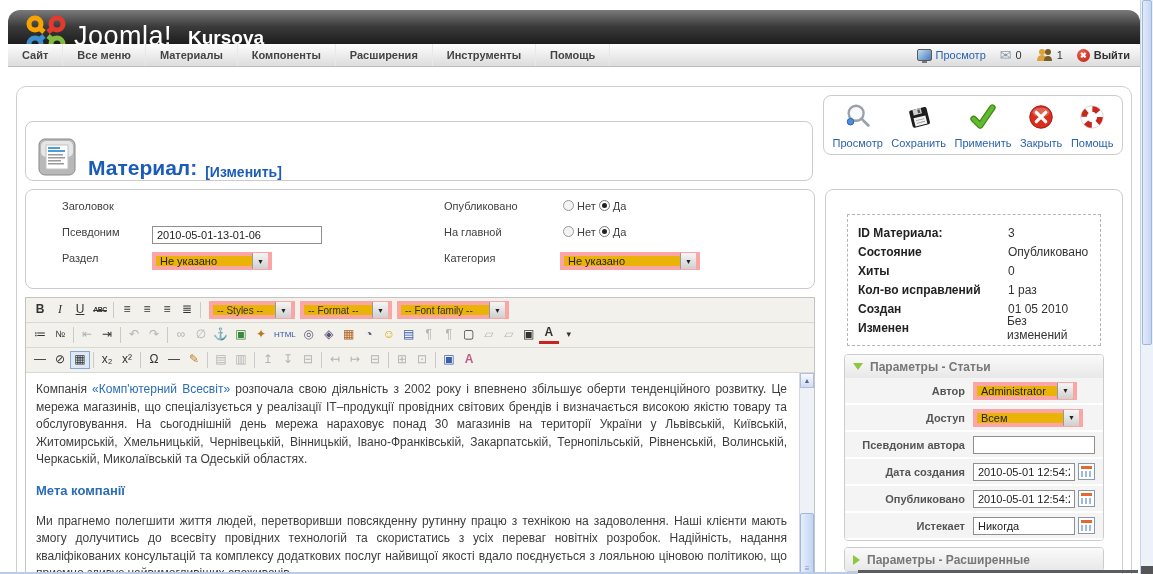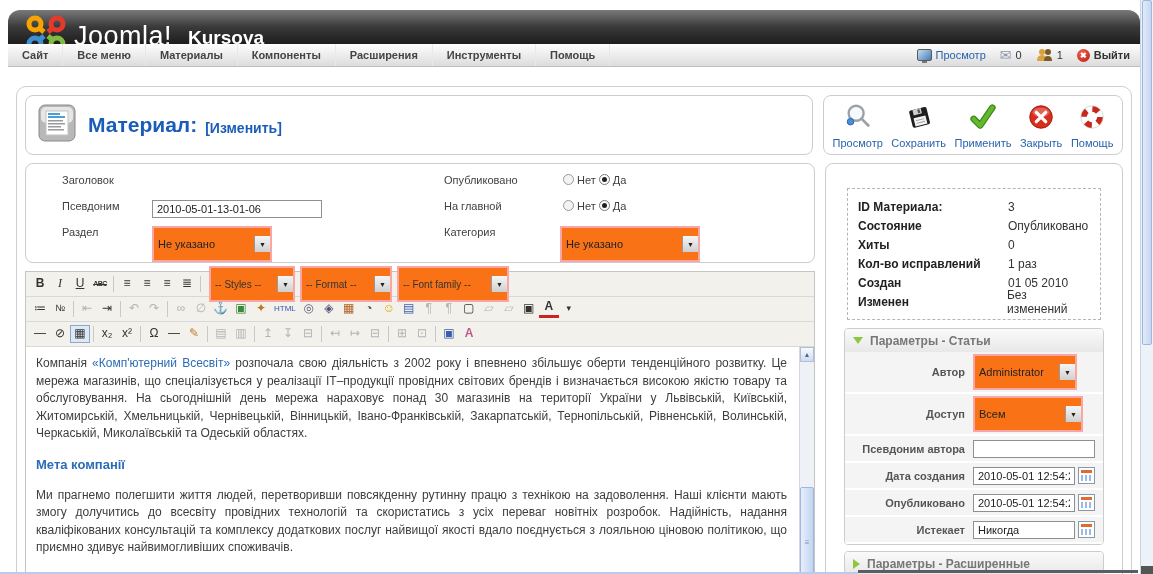--- a/index.html
+++ b/index.html
@@ -37,21 +37,21 @@
     background:radial-gradient(circle at 35% 30%,#f0604f,#b41e10); color:#fff; font-size:8px;
     font-weight:bold; display:flex; align-items:center; justify-content:center; }
   .bold-lbl { font-weight:bold; }
 
   
   .main-wrap { position:absolute; left:16px; right:21px; top:86px; height:560px;
     border:1px solid #cfcfcf; border-radius:10px; background:#fff; padding:8px; }
 
   .title-row { display:flex; gap:10px; }
   .title-box { flex:1; border:1px solid #ccc; border-radius:8px; height:60px;
-    display:flex; align-items:center; padding:0 12px; background:#fff; }
+    display:flex; align-items:flex-end; padding:0 12px; background:#fff;margin-top:26px; }
   .page-title { color:#1a5cb8; font-size:21px; font-weight:bold; margin-left:12px; }
   .page-state { color:#1a5cb8; font-size:14px; font-weight:bold; margin-left:8px; margin-top:5px; }
   .toolbar-box { width:300px; border:1px solid #ccc; border-radius:8px; height:60px;
     display:flex; align-items:center; justify-content:space-evenly; background:#fff; }
   .tool-btn { display:flex; flex-direction:column; align-items:center; gap:1px; cursor:pointer; }
   .tool-btn .lbl { font-size:11px; color:#2a62ad; }
 
   
   .columns { display:flex; gap:10px; margin-top:8px; align-items:flex-start; }
   .left-col { flex:1; min-width:0; }
@@ -59,22 +59,22 @@
 
   
   .form-box { border:1px solid #ccc; border-radius:8px; padding:10px 8px; display:flex; }
   .form-half { width:50%; }
   .f-row { display:flex; align-items:flex-start; height:26px; font-size:11px; color:#3f3f3f; }
   .f-row .f-lbl { width:118px; padding-left:28px; }
   .form-half.rgt .f-lbl { width:140px; padding-left:24px; }
   input.txt { height:18px; border:1px solid #8f8f8f; font-size:11px; padding:1px 4px;
     font-family:"Liberation Sans",sans-serif; color:#222; background:#fff; }
   .w170 { width:170px; } .w120 { width:120px; } .w140 { width:140px; }
-  .sel { display:inline-flex; align-items:center; border:2px solid #fca5a5; background:#f97316;
-    height:36px; font-size:11px; color:#222; }
+  .sel { display:inline-flex; align-items:center; border:4px solid #fca5a5; background:#eab308;
+    height:18px; font-size:11px; color:#222; }
   .sel .txt { padding:0 4px; flex:1; white-space:nowrap; overflow:hidden; }
   .sel .arr { width:16px; height:16px; border-left:1px solid #999; flex:0 0 16px;
     background:linear-gradient(#f6f6f6,#cfcfcf); display:flex; align-items:center;
     justify-content:center; font-size:7px; color:#222; }
   .radio { width:11px; height:11px; border:1px solid #9a9a9a; border-radius:50%;
     background:#f3f3f3; display:inline-block; position:relative; margin:0 3px; vertical-align:-2px; }
   .radio.sel-on { background:#fff; border-color:#777; }
   .radio.sel-on::after { content:""; position:absolute; left:2px; top:2px; width:5px; height:5px;
     border-radius:50%; background:#222; }
 

